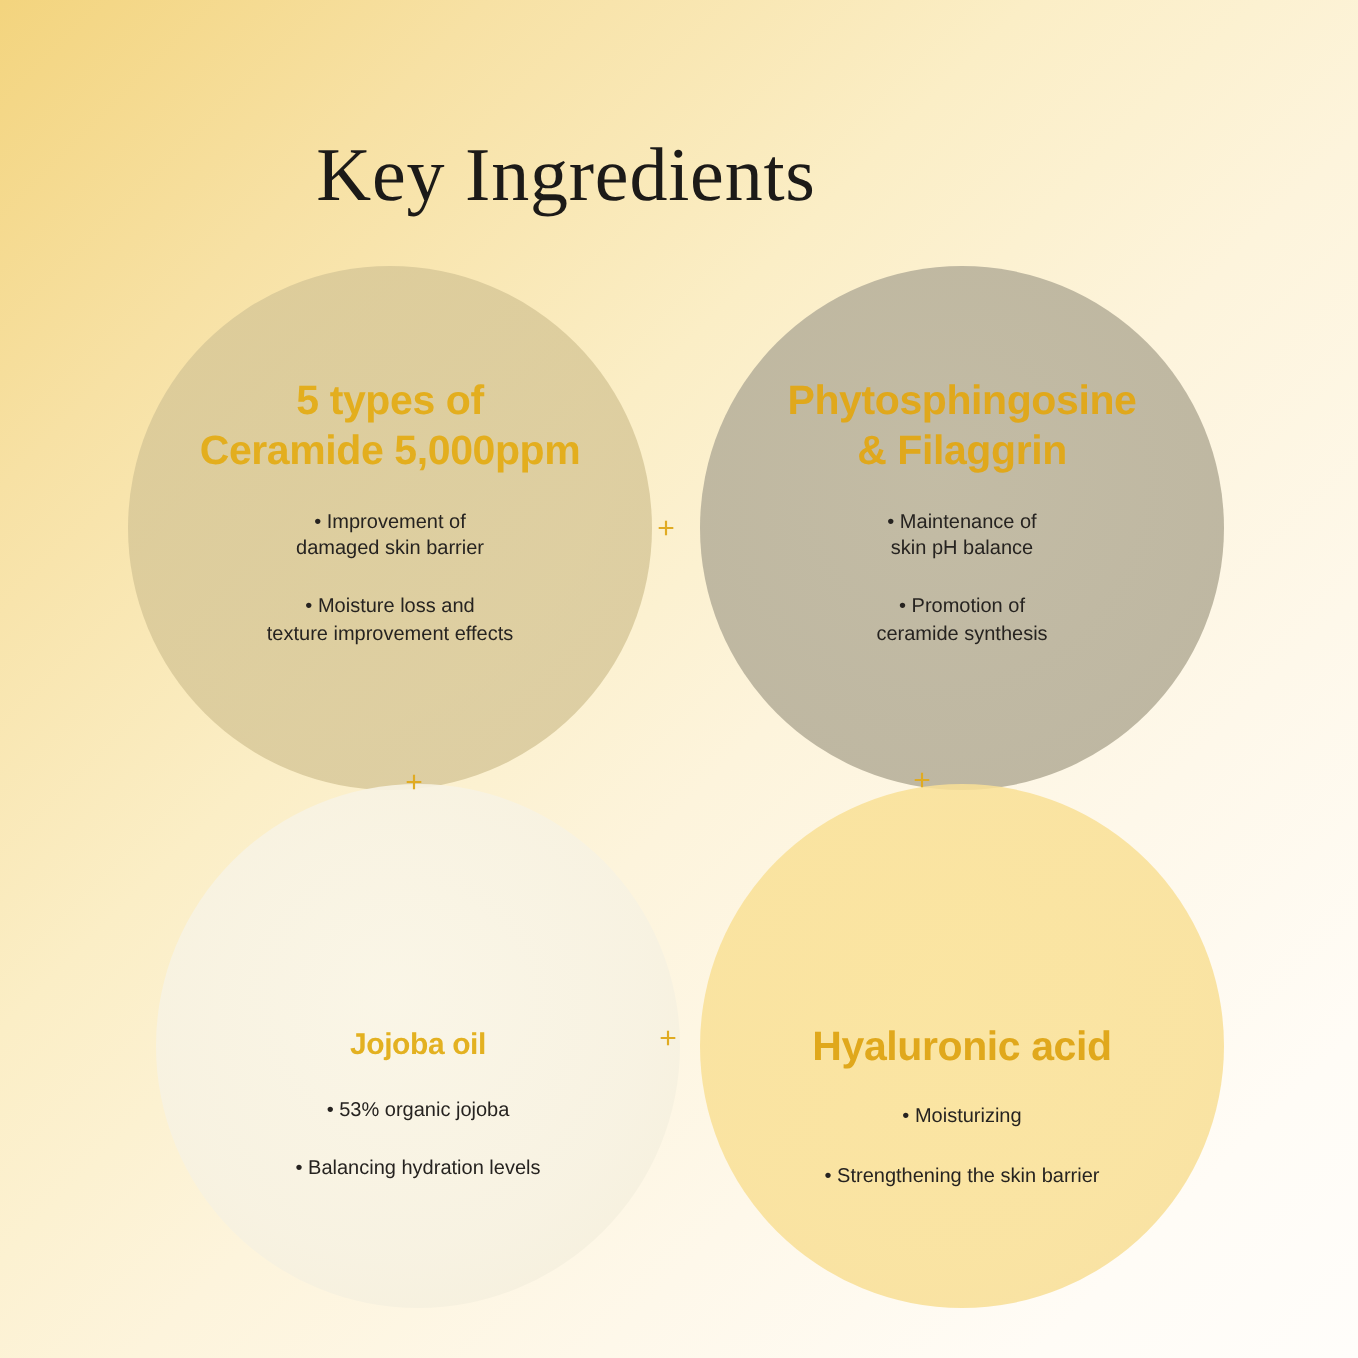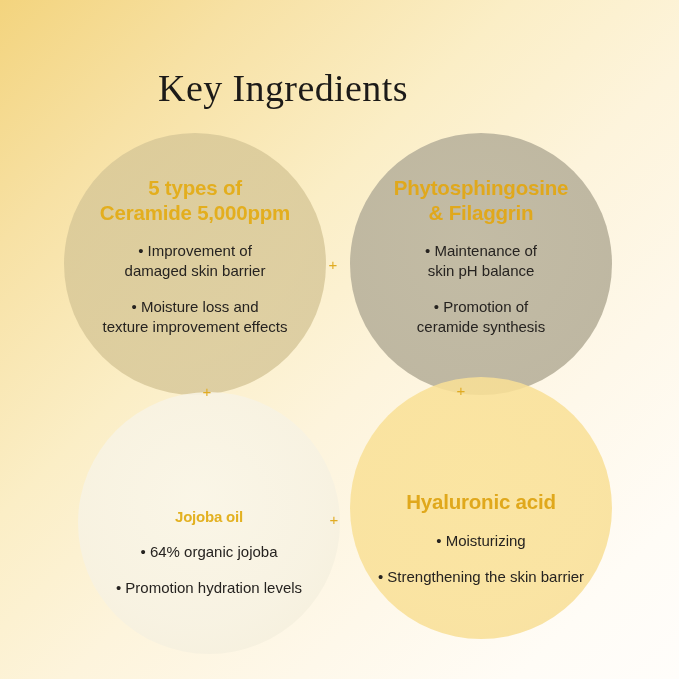--- a/index.html
+++ b/index.html
@@ -81,21 +81,21 @@
     width: 262px;
     height: 262px;
     background: radial-gradient(circle at 45% 40%,
         rgba(250,246,232,0.92) 0%,
         rgba(247,242,226,0.90) 60%,
         rgba(243,237,217,0.86) 100%);
   }
   
   .c-br {
     left: 350px;
-    top: 377px;
+    top: 392px;
     width: 262px;
     height: 262px;
     background: radial-gradient(circle at 45% 40%,
         rgba(250,226,152,0.88) 0%,
         rgba(249,224,150,0.86) 60%,
         rgba(246,219,144,0.82) 100%);
   }
 
   .c-heading {
     color: #e3ae1e;
@@ -112,21 +112,21 @@
   .c-br .c-heading { color: #e0a81c; }
 
   .c-bullets {
     list-style: none;
     margin: 0;
     padding: 0;
     width: 100%;
   }
   .c-bullets li {
     color: #262320;
-    font-size: 15px;
+    font-size: 10px;
     line-height: 1.33;
     margin: 16px 0 11px 0;
     white-space: pre-line;
   }
   .c-bullets li:last-child { margin-bottom: 0; }
 
   
   .c-tl .c-heading { font-size: 20.5px; }
   .c-tr .c-heading { font-size: 20.5px; }
   .c-bl .c-heading { font-size: 15px; margin-bottom: 14px; }
@@ -187,22 +187,22 @@
         <li>• Promotion of
 ceramide synthesis</li>
       </ul>
     </div>
   </div>
 
   <div class="circle c-bl">
     <div class="inner">
       <p class="c-heading">Jojoba oil</p>
       <ul class="c-bullets">
-        <li>• 64% organic jojoba</li>
-        <li>• Promotion hydration levels</li>
+        <li>• 53% organic jojoba</li>
+        <li>• Balancing hydration levels</li>
       </ul>
     </div>
   </div>
 
   <div class="circle c-br">
     <div class="inner">
       <p class="c-heading">Hyaluronic acid</p>
       <ul class="c-bullets">
         <li>• Moisturizing</li>
         <li>• Strengthening the skin barrier</li>

